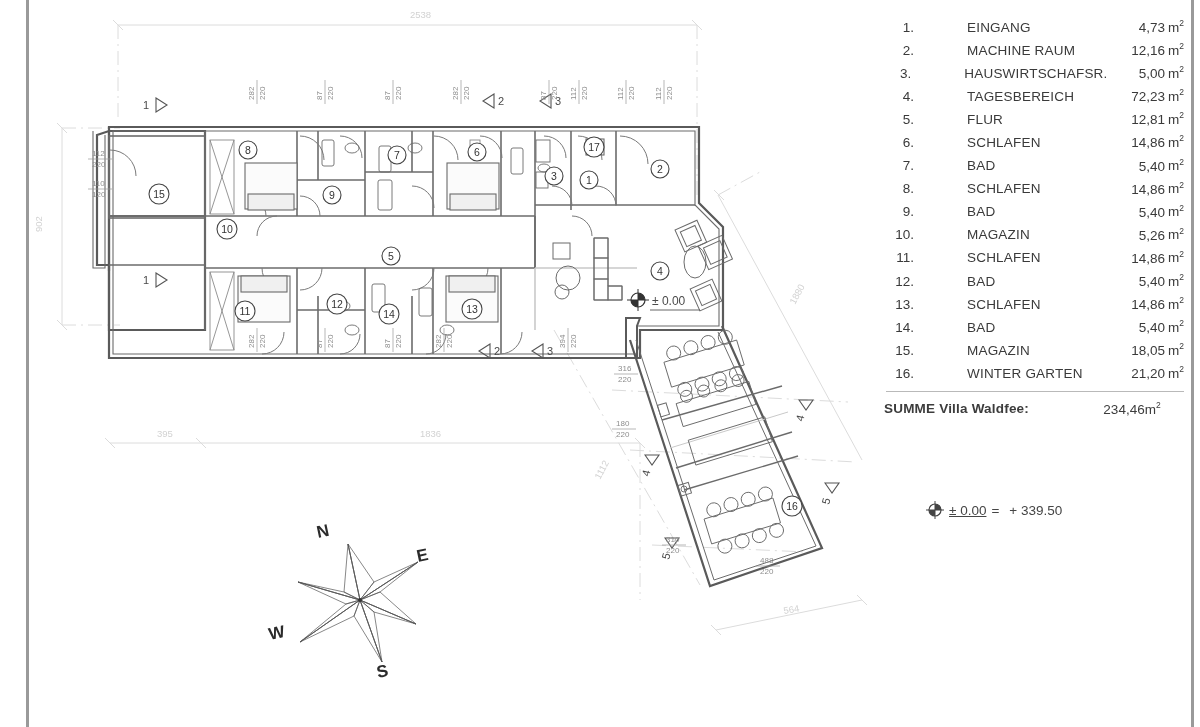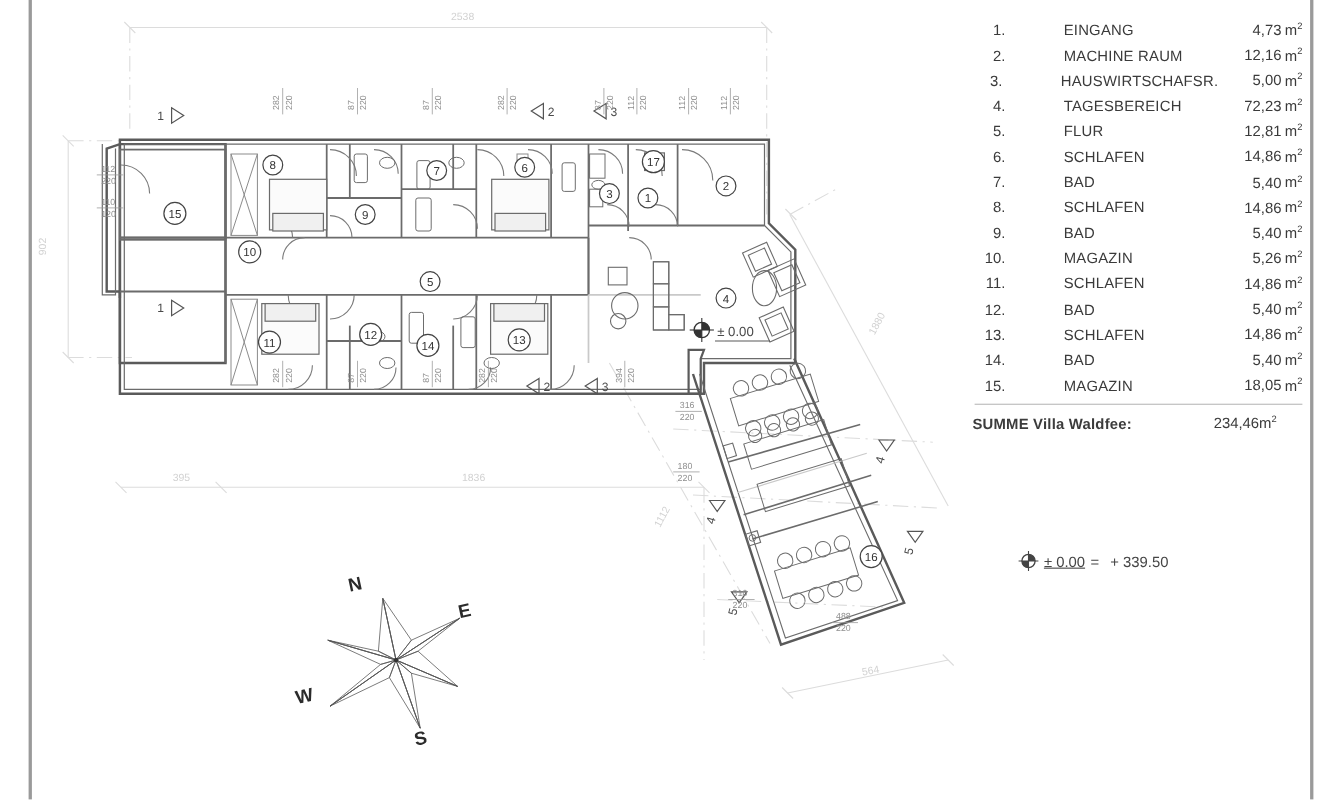--- a/index.html
+++ b/index.html
@@ -683,20 +683,25 @@
         <div class="leg-row">
           <span class="leg-num">14.</span>
           <span class="leg-label">BAD</span>
           <span class="leg-area"><span class="num">5,40</span><span class="unit">m</span><span class="sup">2</span></span>
         </div>
         <div class="leg-row">
           <span class="leg-num">15.</span>
           <span class="leg-label">MAGAZIN</span>
           <span class="leg-area"><span class="num">18,05</span><span class="unit">m</span><span class="sup">2</span></span>
         </div>
+        <div class="leg-row">
+          <span class="leg-num">16.</span>
+          <span class="leg-label">WINTER GARTEN</span>
+          <span class="leg-area"><span class="num">21,20</span><span class="unit">m</span><span class="sup">2</span></span>
+        </div>
       </div>
     <hr id="legend-rule">
     <div class="sum-row">
       <span class="sum-label">SUMME Villa Waldfee:</span>
       <span class="sum-area"><span>234,46</span><span class="unit">m</span><span class="sup">2</span></span>
     </div>
   </div>
 
   <div id="elev-note">
     <svg width="20" height="20" viewBox="0 0 20 20">

